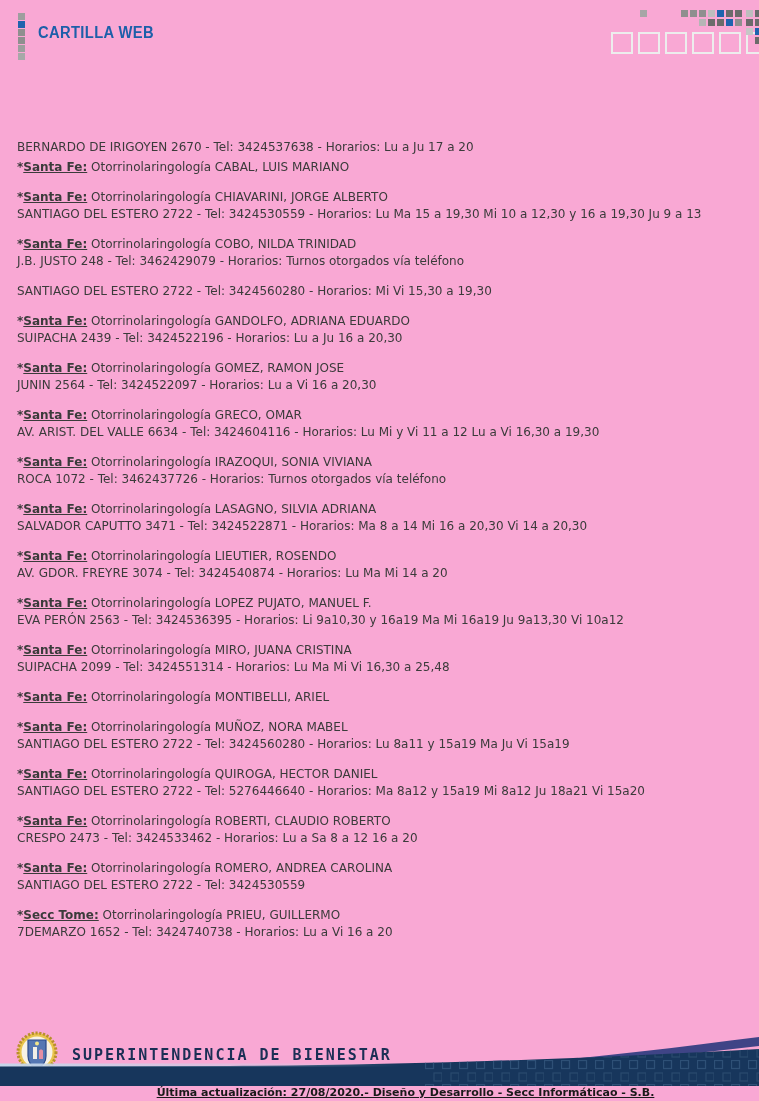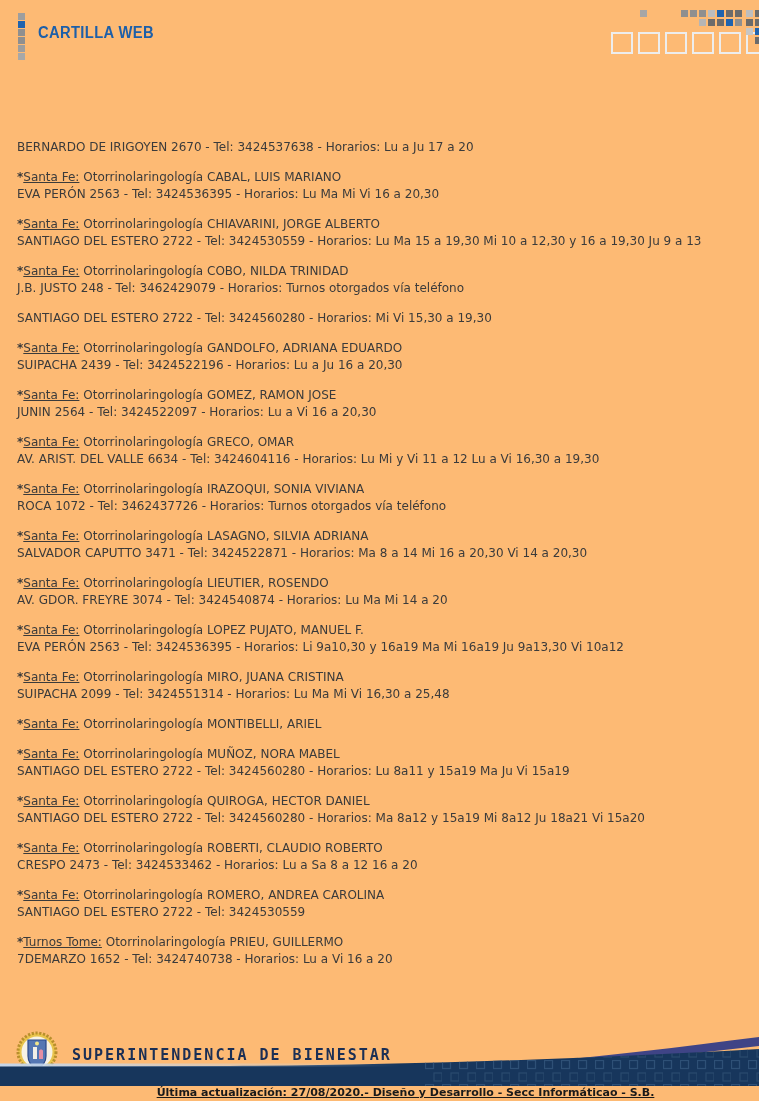--- a/index.html
+++ b/index.html
@@ -1,33 +1,33 @@
 <!DOCTYPE html>
 <html><head>
 <meta charset="utf-8">
 <style>
   html,body{margin:0;padding:0;background:#fff;}
   .page{
-    position:relative;width:759px;height:1101px;background:#fdba74;
+    position:relative;width:759px;height:1101px;background:#f9a8d4;
     overflow:hidden;font-family:"DejaVu Sans",sans-serif;color:#3b3b3b;
   }
   
   .header{position:absolute;top:0;left:0;width:759px;height:70px;}
   .brand-title{
     position:absolute;left:38px;top:24px;font-family:"Liberation Sans",sans-serif;
     font-weight:bold;font-size:16px;letter-spacing:.4px;color:#1c5fa9;
     transform:scaleX(.92);transform-origin:left center;white-space:nowrap;
   }
   .deco-svg{position:absolute;left:0;top:0;}
   
   .content{position:absolute;left:17px;top:139px;width:725px;}
-  .orphan-line{line-height:17px;font-size:12px;margin-bottom:13px;white-space:nowrap;}
+  .orphan-line{line-height:17px;font-size:12px;margin-bottom:3px;white-space:nowrap;}
   .entry{margin-bottom:13px;}
   .entry-title,.entry-details{line-height:17px;font-size:12px;white-space:nowrap;}
-  .entry-loc{font-weight:normal;text-decoration:underline;}
+  .entry-loc{font-weight:bold;text-decoration:underline;}
   .entry-star{font-weight:bold;text-decoration:none;}
   
   .footer-org{
     position:absolute;left:72px;top:1046px;font-family:"DejaVu Sans Mono",monospace;
     font-size:15px;font-weight:bold;letter-spacing:2px;color:#1b2f55;white-space:nowrap;
   }
   .logo{position:absolute;left:16px;top:1031px;}
   .swoosh{position:absolute;left:0;top:1036px;}
   .update-line{
     position:absolute;left:0;top:1086px;width:759px;text-align:center;
@@ -83,21 +83,20 @@
       </g>
     </svg>
     <div class="brand-title">CARTILLA WEB</div>
   </div>
 
   <div class="content" id="provider-list">
     <div class="orphan-line">BERNARDO DE IRIGOYEN 2670 - Tel: 3424537638 - Horarios: Lu a Ju 17 a 20</div>
 
     <div class="entry">
       <div class="entry-title"><span class="entry-star">*</span><span class="entry-loc">Santa Fe:</span> <span>Otorrinolaringología</span> <span>CABAL, LUIS MARIANO</span></div>
-      <div class="entry-details">EVA PERÓN 2563 - Tel: 3424536395 - Horarios: Lu Ma Mi Vi 16 a 20,30</div>
     </div>
 
     <div class="entry">
       <div class="entry-title"><span class="entry-star">*</span><span class="entry-loc">Santa Fe:</span> <span>Otorrinolaringología</span> <span>CHIAVARINI, JORGE ALBERTO</span></div>
       <div class="entry-details">SANTIAGO DEL ESTERO 2722 - Tel: 3424530559 - Horarios: Lu Ma 15 a 19,30 Mi 10 a 12,30 y 16 a 19,30 Ju 9 a 13</div>
     </div>
 
     <div class="entry">
       <div class="entry-title"><span class="entry-star">*</span><span class="entry-loc">Santa Fe:</span> <span>Otorrinolaringología</span> <span>COBO, NILDA TRINIDAD</span></div>
       <div class="entry-details">J.B. JUSTO 248 - Tel: 3462429079 - Horarios: Turnos otorgados vía teléfono</div>
@@ -151,35 +150,35 @@
       <div class="entry-title"><span class="entry-star">*</span><span class="entry-loc">Santa Fe:</span> <span>Otorrinolaringología</span> <span>MONTIBELLI, ARIEL</span></div>
     </div>
 
     <div class="entry">
       <div class="entry-title"><span class="entry-star">*</span><span class="entry-loc">Santa Fe:</span> <span>Otorrinolaringología</span> <span>MUÑOZ, NORA MABEL</span></div>
       <div class="entry-details">SANTIAGO DEL ESTERO 2722 - Tel: 3424560280 - Horarios: Lu 8a11 y 15a19 Ma Ju Vi 15a19</div>
     </div>
 
     <div class="entry">
       <div class="entry-title"><span class="entry-star">*</span><span class="entry-loc">Santa Fe:</span> <span>Otorrinolaringología</span> <span>QUIROGA, HECTOR DANIEL</span></div>
-      <div class="entry-details">SANTIAGO DEL ESTERO 2722 - Tel: 3424560280 - Horarios: Ma 8a12 y 15a19 Mi 8a12 Ju 18a21 Vi 15a20</div>
+      <div class="entry-details">SANTIAGO DEL ESTERO 2722 - Tel: 5276446640 - Horarios: Ma 8a12 y 15a19 Mi 8a12 Ju 18a21 Vi 15a20</div>
     </div>
 
     <div class="entry">
       <div class="entry-title"><span class="entry-star">*</span><span class="entry-loc">Santa Fe:</span> <span>Otorrinolaringología</span> <span>ROBERTI, CLAUDIO ROBERTO</span></div>
       <div class="entry-details">CRESPO 2473 - Tel: 3424533462 - Horarios: Lu a Sa 8 a 12 16 a 20</div>
     </div>
 
     <div class="entry">
       <div class="entry-title"><span class="entry-star">*</span><span class="entry-loc">Santa Fe:</span> <span>Otorrinolaringología</span> <span>ROMERO, ANDREA CAROLINA</span></div>
       <div class="entry-details">SANTIAGO DEL ESTERO 2722 - Tel: 3424530559</div>
     </div>
 
     <div class="entry">
-      <div class="entry-title"><span class="entry-star">*</span><span class="entry-loc">Turnos Tome:</span> <span>Otorrinolaringología</span> <span>PRIEU, GUILLERMO</span></div>
+      <div class="entry-title"><span class="entry-star">*</span><span class="entry-loc">Secc Tome:</span> <span>Otorrinolaringología</span> <span>PRIEU, GUILLERMO</span></div>
       <div class="entry-details">7DEMARZO 1652 - Tel: 3424740738 - Horarios: Lu a Vi 16 a 20</div>
     </div>
   </div>
 
   <svg class="logo" width="42" height="42" viewBox="0 0 42 42" aria-hidden="true">
     <circle cx="21" cy="21" r="19" fill="#e9c44c" stroke="#b98f2c" stroke-width="3" stroke-dasharray="2.2,1.6"></circle>
     <circle cx="21" cy="21" r="15.5" fill="#f7f2e4"></circle>
     <path d="M12,9 h18 v16 c0,7 -5,11 -9,13 c-4,-2 -9,-6 -9,-13 Z" fill="#5577b3" stroke="#2c4a8a" stroke-width="1.2"></path>
     <rect x="17" y="16" width="4" height="12" fill="#f3efe6"></rect>
     <path d="M23,28 v-8 c0,-2 4,-2 4,0 v8 Z" fill="#e58fa2"></path>

